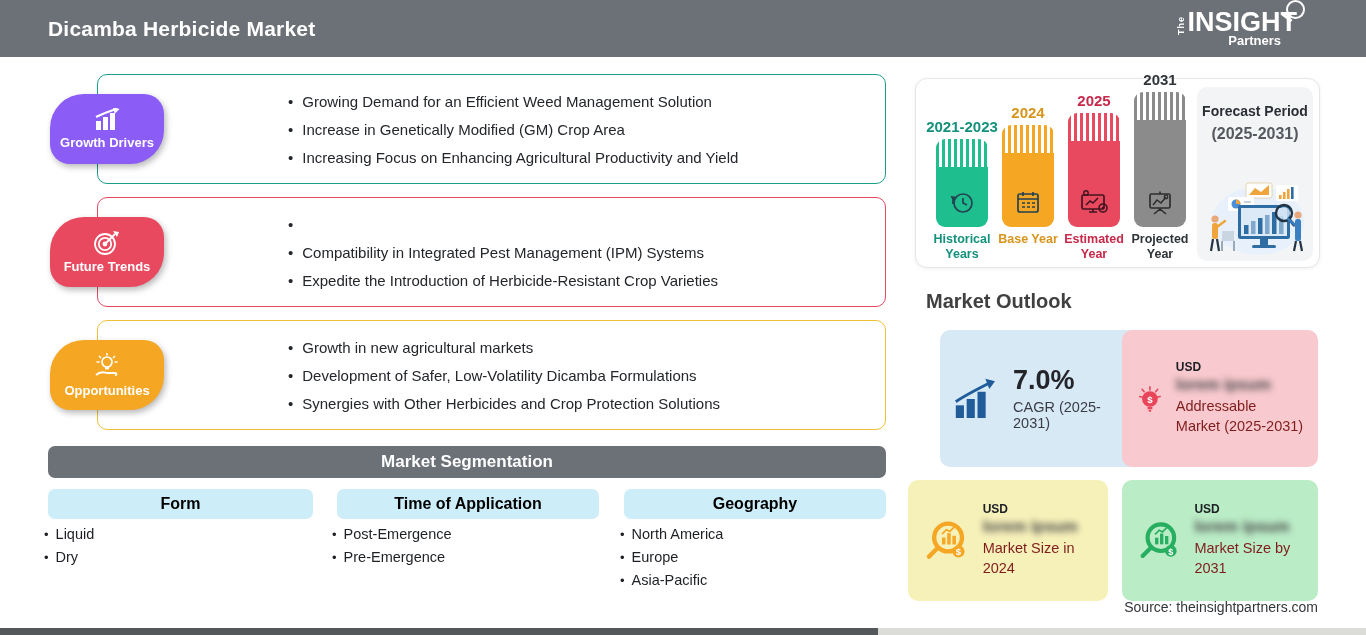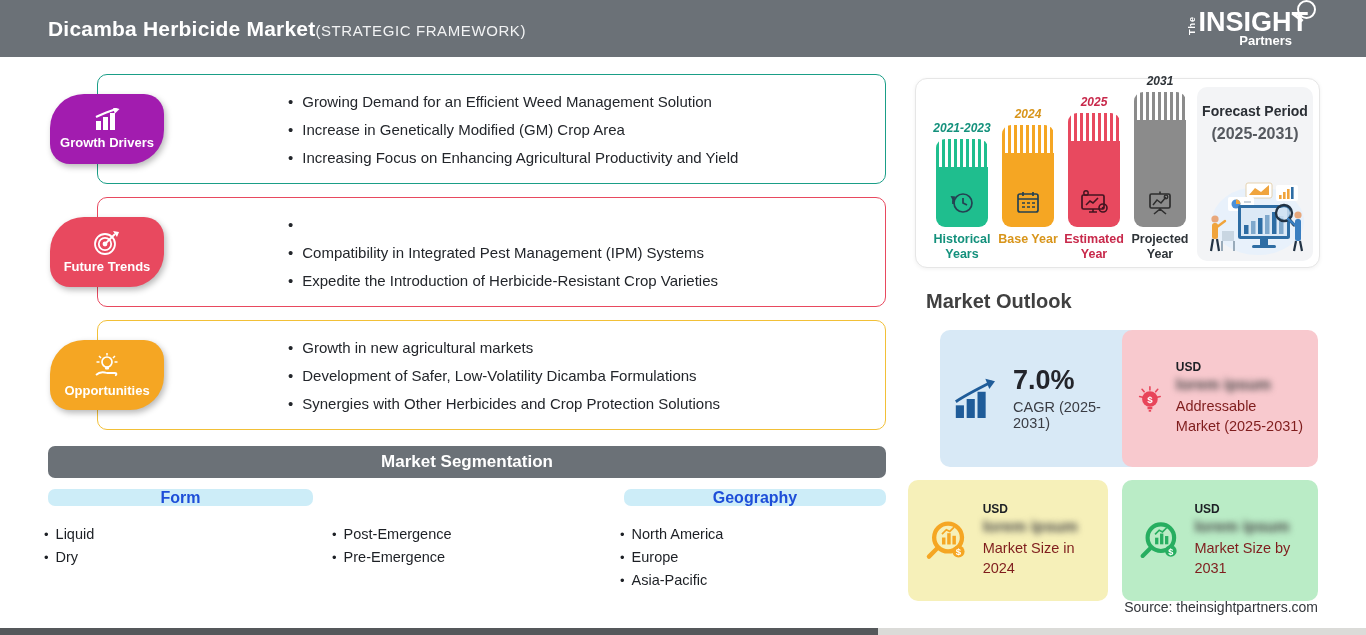--- a/index.html
+++ b/index.html
@@ -6,21 +6,21 @@
   html,body { background:#e9e9e9; }
   body { font-family:"Liberation Sans", sans-serif; }
   .canvas { position:relative; width:1366px; height:635px; background:#ffffff; overflow:hidden; }
 
   
   .topbar { position:absolute; left:0; top:0; width:1366px; height:57px; background:#6b7177;
             display:flex; align-items:center; justify-content:space-between; padding:0 48px 0 48px; }
   .title-wrap { display:flex; align-items:baseline; }
   .title { color:#fff; font-size:21px; font-weight:bold; letter-spacing:0.2px; }
   .subtitle { color:#f2f3f4; font-size:15px; font-weight:normal; letter-spacing:0.6px; }
-  .logo { position:relative; display:flex; align-items:flex-start; color:#fff; margin-right:10px; }
+  .logo { position:relative; display:flex; align-items:flex-start; color:#fff; margin-right:21px; }
   .logo-the { writing-mode:vertical-rl; transform:rotate(180deg); font-size:9px; font-weight:bold;
               letter-spacing:1px; margin-top:7px; margin-right:1px; }
   .logo-main { display:flex; flex-direction:column; }
   .logo-insight { font-size:27px; font-weight:bold; letter-spacing:0px; line-height:1; }
   .logo-partners { font-size:13px; font-weight:bold; text-align:right; padding-right:16px; margin-top:-3px; }
   .logo-lens { position:absolute; right:-8px; top:-9px; width:19px; height:19px;
                border:2.5px solid #fff; border-radius:50%; }
   .logo-lens::before { content:""; position:absolute; left:-7px; top:14px; width:12px; height:2.5px;
                background:#fff; transform:rotate(38deg); }
 
@@ -32,31 +32,31 @@
   .box-opps   { top:320px; border:1.6px solid #f2c037; }
   .bullets { position:absolute; left:190px; top:0; height:100%; list-style:none;
              display:flex; flex-direction:column; justify-content:center; gap:11px; }
   .bullets li { display:flex; align-items:baseline; gap:9px; font-size:15px; color:#23262b; }
   .bullets .dot { font-size:15px; color:#23262b; }
 
   .badge { position:absolute; left:50px; width:114px; height:70px; border-radius:34px 20px 34px 20px;
            display:flex; flex-direction:column; align-items:center; justify-content:center; gap:3px;
            color:#fff; box-shadow:2px 3px 6px rgba(0,0,0,0.28); z-index:2; }
   .badge span { font-size:13px; font-weight:bold; }
-  .badge-growth { top:94px;  background:#a21caf; }
+  .badge-growth { top:94px;  background:#8b5cf6; }
   .badge-trends { top:217px; background:#e8495f; }
   .badge-opps   { top:340px; background:#f5a623; }
 
   
   .seg-bar { position:absolute; left:48px; top:446px; width:838px; height:32px; background:#6b7177;
              border-radius:7px; color:#fff; font-size:17px; font-weight:bold;
              display:flex; align-items:center; justify-content:center; }
-  .seg-head { position:absolute; top:489px; height:17px; background:#cdedf8; border-radius:7px;
+  .seg-head { position:absolute; top:489px; height:30px; background:#cdedf8; border-radius:7px;
               display:flex; align-items:center; justify-content:center;
-              font-size:16px; font-weight:bold; color:#1d4ed8; }
+              font-size:16px; font-weight:bold; color:#000000; }
   .seg-head-0 { left:48px;  width:265px; }
   .seg-head-1 { left:337px; width:262px; }
   .seg-head-2 { left:624px; width:262px; }
   .seg-list { position:absolute; top:526px; list-style:none; display:flex; flex-direction:column; gap:7px; }
   .seg-list-0 { left:44px; }
   .seg-list-1 { left:332px; }
   .seg-list-2 { left:620px; }
   .seg-list li { display:flex; align-items:baseline; gap:7px; font-size:14.5px; color:#1d2025; }
   .seg-list .dot { font-size:13px; }
 
@@ -72,21 +72,21 @@
   .tl-solid { position:absolute; top:28px; left:0; right:0; bottom:0; }
   .c-teal   .tl-stripes { background:repeating-linear-gradient(90deg,#1fbe8e 0 3px,#fff 3px 6px); }
   .c-teal   .tl-solid   { background:#1fbe8e; }
   .c-orange .tl-stripes { background:repeating-linear-gradient(90deg,#f5a623 0 3px,#fff 3px 6px); }
   .c-orange .tl-solid   { background:#f5a623; }
   .c-red    .tl-stripes { background:repeating-linear-gradient(90deg,#e8495f 0 3px,#fff 3px 6px); }
   .c-red    .tl-solid   { background:#e8495f; }
   .c-gray   .tl-stripes { background:repeating-linear-gradient(90deg,#8b8b8b 0 3px,#fff 3px 6px); }
   .c-gray   .tl-solid   { background:#8b8b8b; }
   .tl-year { position:absolute; bottom:calc(100% + 4px); left:50%; transform:translateX(-50%);
-             white-space:nowrap; font-size:12px; font-weight:bold;font-style:italic; }
+             white-space:nowrap; font-size:15px; font-weight:bold; }
   .tl-cap  { position:absolute; top:calc(100% + 5px); left:50%; transform:translateX(-50%);
              width:76px; text-align:center; font-size:12.5px; font-weight:bold; line-height:1.2; }
   .t-teal { color:#14917c; } .t-orange { color:#d8951b; } .t-red { color:#c8294b; } .t-dark { color:#2f3439; }
   .tl-bar-icon { position:absolute; left:50%; transform:translateX(-50%); bottom:9px; z-index:1; }
 
   .forecast-box { position:absolute; left:281px; top:8px; width:116px; height:174px; background:#f3f4f6;
                   border-radius:10px; text-align:center; padding-top:16px; }
   .fc-line1 { font-size:14px; font-weight:bold; color:#2b2f35; line-height:1.25; }
   .fc-line2 { font-size:16px; font-weight:bold; color:#55595f; margin-top:4px; }
   .fc-illus { position:absolute; bottom:4px; left:3px; }
@@ -112,21 +112,20 @@
   .footer-light { position:absolute; left:878px; top:628px; width:488px; height:7px; background:#dbdbd8; }
 </style>
 </head>
 <body>
 
 <div class="canvas">
 
   <div class="topbar">
     <div class="title-wrap">
       <span class="title">Dicamba Herbicide Market</span>
-      <span class="subtitle">(STRATEGIC FRAMEWORK)</span>
     </div>
     <div class="logo">
       <span class="logo-the">The</span>
       <div class="logo-main">
         <span class="logo-insight">INSIGHT</span>
         <span class="logo-partners">Partners</span>
       </div>
       <span class="logo-lens"></span>
     </div>
   </div>
@@ -206,20 +205,21 @@
       <rect x="12" y="13.5" width="4" height="3" rx="1" fill="#fff"></rect>
       <path d="M14 0 L14 2.5 M6 3 L8 5 M22 3 L20 5 M3.5 9 L6.5 9 M21.5 9 L24.5 9" stroke="#fff" stroke-width="1.5"></path>
       <path d="M3 22 C 7 18, 11 19, 14 20 L22 20 C 24 20, 24 22, 22 22.5" stroke="#fff" stroke-width="1.8" fill="none"></path>
     </svg>
     <span>Opportunities</span>
   </div>
 
   <div class="seg-bar">Market Segmentation</div>
 
   <div class="seg-head seg-head-0">Form</div>
+  <div class="seg-head seg-head-1">Time of Application</div>
   <div class="seg-head seg-head-2">Geography</div>
 
   <ul class="seg-list seg-list-0">
     <li>
         <span class="dot">•</span>
         <span>Liquid</span>
       </li>
     <li>
         <span class="dot">•</span>
         <span>Dry</span>

